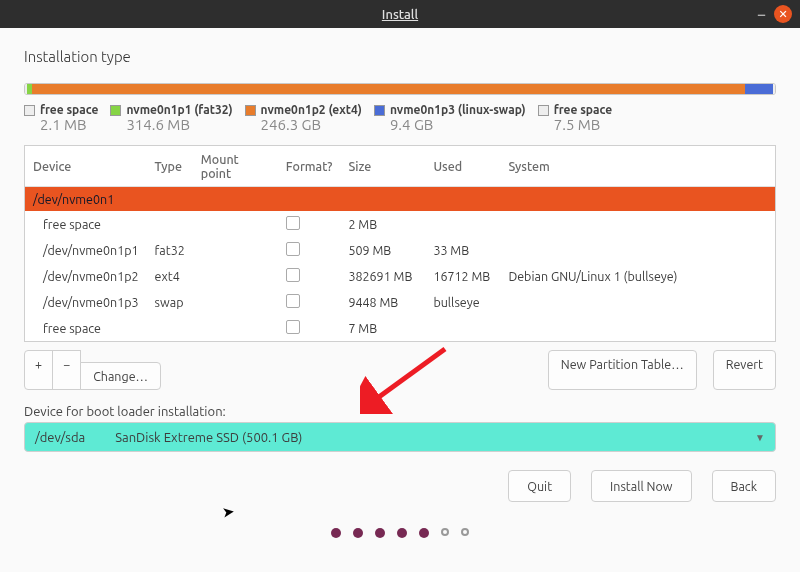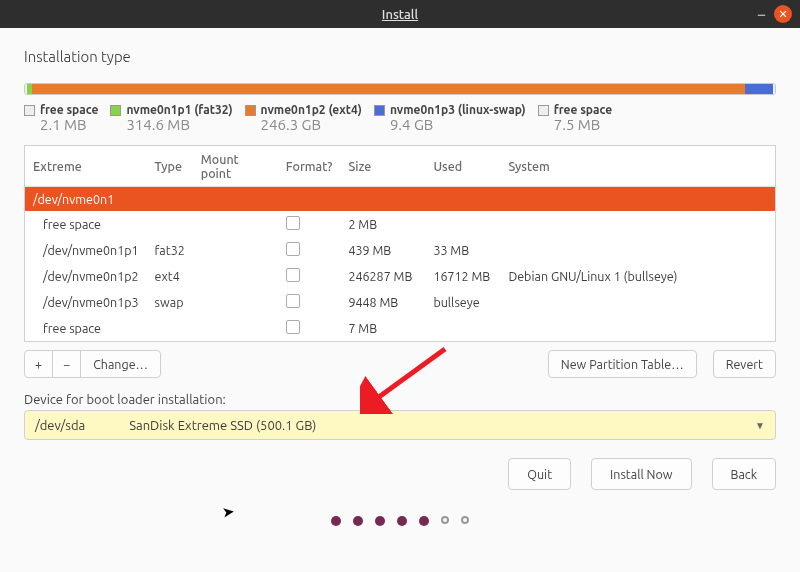--- a/index.html
+++ b/index.html
@@ -88,21 +88,21 @@
     margin-bottom: 8px;
   }
   table { width: 100%; border-collapse: collapse; font-size: 12.5px; }
   thead td {
     padding: 6px 8px;
     color: #6a6a6a;
     font-weight: 500;
     border-bottom: 1px solid #e0e0e0;
   }
   tbody td { padding: 5px 8px; }
-  .row-selected td { background: #e95420; color: #ffffff; }
+  .row-selected td { background: #e95420; color: #0f172a; }
   .row-child td:first-child { padding-left: 18px; }
   .chk {
     width: 14px; height: 14px; border: 1px solid #aaa; border-radius: 2px;
     display: inline-block; background: #fff;
   }
 
   .tool-row {
     display: flex;
     justify-content: space-between;
     margin-bottom: 14px;
@@ -112,33 +112,33 @@
     padding: 6px 12px;
     background: #fdfdfd;
     border: 1px solid #cfcfcf;
     border-radius: 4px;
     font-size: 12.5px;
     color: #444;
     cursor: pointer;
   }
   .btn-group .btn { border-radius: 0; }
   .btn-group .btn:first-child { border-radius: 4px 0 0 4px; }
-  .btn-group .btn:last-child { border-radius: 0 4px 4px 0; }
+  .btn-group .btn:last-child { border-radius: 0 4px 4px 0; margin-top: 12px; }
   .btn-group .btn + .btn { margin-left: -1px; }
   .btn.mini { padding: 6px 10px; }
 
   .boot-label { font-size: 13px; color: #444; margin-bottom: 4px; }
   .boot-select {
     border: 1px solid #cfcfcf;
-    background: #fef9c3;
+    background: #5eead4;
     padding: 7px 10px;
     border-radius: 4px;
     display: flex;
     align-items: center;
-    gap: 44px;
+    gap: 30px;
     position: relative;
     cursor: pointer;
   }
   .boot-select .caret {
     position: absolute;
     right: 10px;
     font-size: 10px;
     color: #666;
   }
 
@@ -216,21 +216,21 @@
       <div class="legend-item">
         <span class="legend-swatch" style="background:#eeeeee"></span>
         <span><span class="l-name">free space</span><br><span class="l-size">7.5 MB</span></span>
       </div>
     </div>
 
   <div class="table-wrap">
     <table>
       <thead>
         <tr>
-          <td style="width:120px">Extreme</td>
+          <td style="width:120px">Device</td>
           <td style="width:45px">Type</td>
           <td style="width:85px">Mount point</td>
           <td style="width:60px">Format?</td>
           <td style="width:85px">Size</td>
           <td style="width:75px">Used</td>
           <td>System</td>
         </tr>
       </thead>
       <tbody id="tbody">
           <tr class="row-selected">
@@ -249,30 +249,30 @@
             <td><span class="chk"></span></td>
             <td>2 MB</td>
             <td></td>
             <td></td>
           </tr>
           <tr class="row-child">
             <td>/dev/nvme0n1p1</td>
             <td>fat32</td>
             <td></td>
             <td><span class="chk"></span></td>
-            <td>439 MB</td>
+            <td>509 MB</td>
             <td>33 MB</td>
             <td></td>
           </tr>
           <tr class="row-child">
             <td>/dev/nvme0n1p2</td>
             <td>ext4</td>
             <td></td>
             <td><span class="chk"></span></td>
-            <td>246287 MB</td>
+            <td>382691 MB</td>
             <td>16712 MB</td>
             <td>Debian GNU/Linux 1 (bullseye)</td>
           </tr>
           <tr class="row-child">
             <td>/dev/nvme0n1p3</td>
             <td>swap</td>
             <td></td>
             <td><span class="chk"></span></td>
             <td>9448 MB</td>
             <td>bullseye</td>

